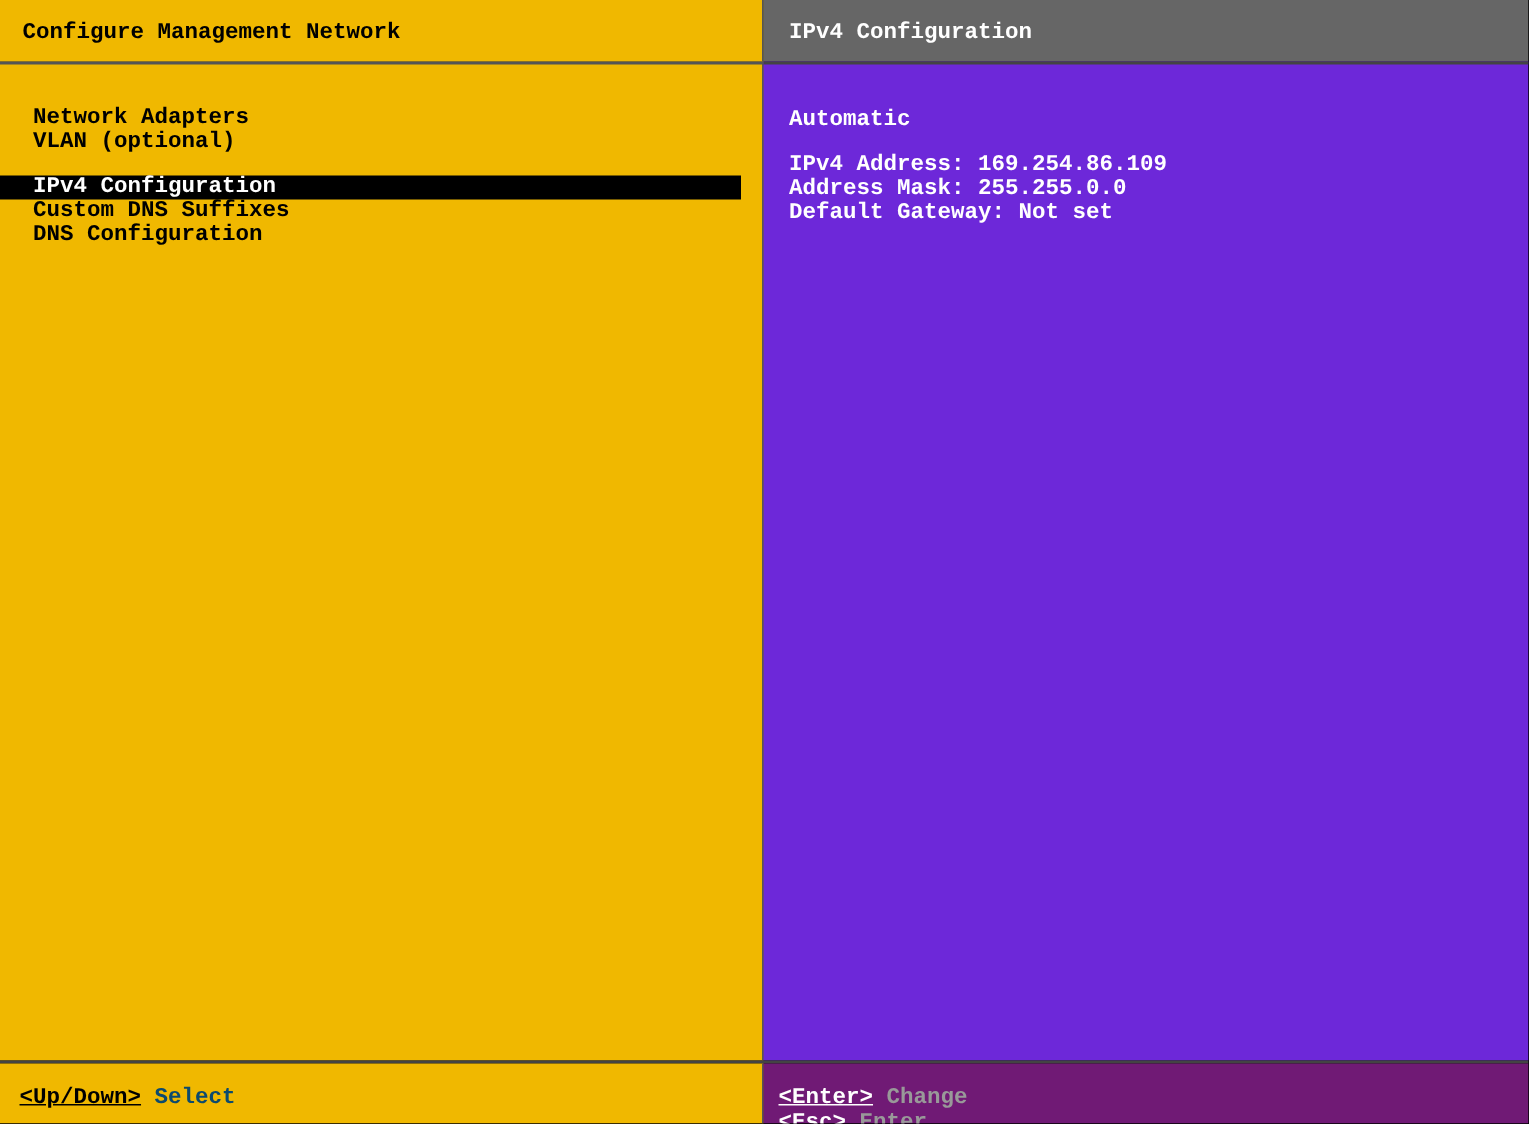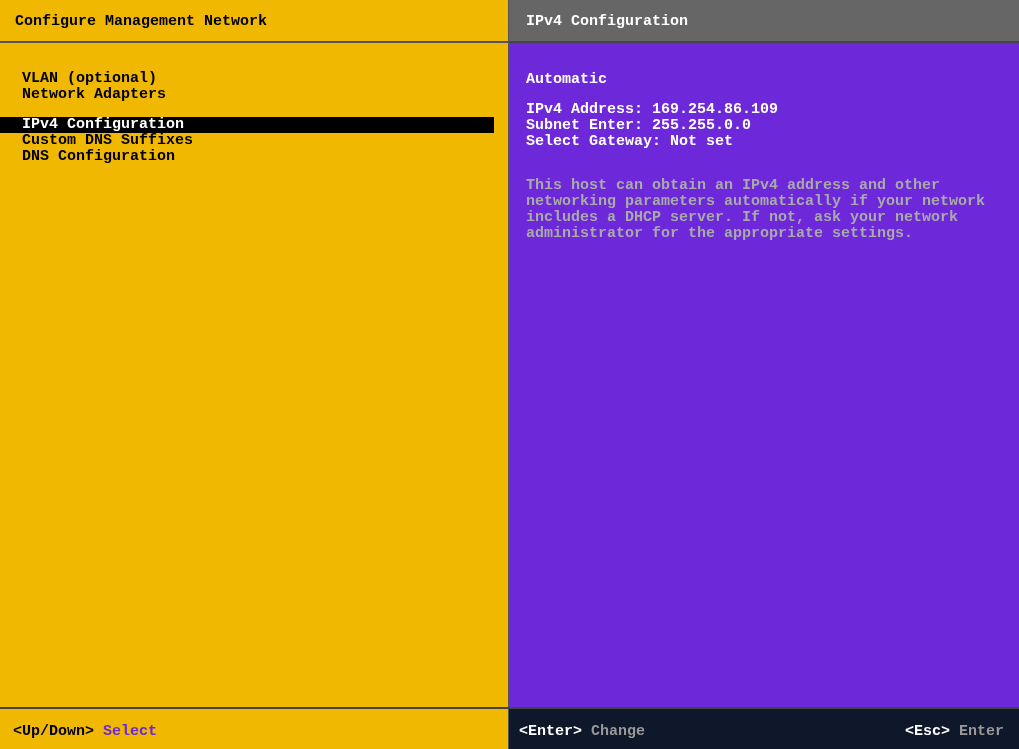--- a/index.html
+++ b/index.html
@@ -95,74 +95,75 @@
     }
     .footer-left {
       width: 509px;
       background: #f0b800;
       color: #000;
       padding: 14px 0 0 13px;
       border-right: 1px solid #555;
     }
     .footer-right {
       width: 510px;
-      background: #0f172a;
+      background: #701a75;
       color: #fff;
       padding: 14px 15px 0 10px;
       display: flex;
       justify-content: space-between;
+      flex-direction: column;
     }
     .footer-key {
       font-weight: bold;
+      text-decoration: underline;
     }
     .footer-action {
       color: #999;
     }
     .footer-action-left {
-      color: #6d28d9;
+      color: #0c4a6e;
     }
   </style>
 </head>
 <body>
 
 <div class="container">
   <div class="main">
     <div class="left-panel">
       <div class="left-header">Configure Management Network</div>
       <div class="left-body">
         <div class="menu-group-1">
+          <div class="menu-item">Network Adapters</div>
           <div class="menu-item">VLAN (optional)</div>
-          <div class="menu-item">Network Adapters</div>
         </div>
         <div class="menu-group-2">
           <div class="menu-item selected">IPv4 Configuration</div>
           <div class="menu-item">Custom DNS Suffixes</div>
           <div class="menu-item">DNS Configuration</div>
         </div>
       </div>
     </div>
     <div class="right-panel">
       <div class="right-header">IPv4 Configuration</div>
       <div class="right-body">
         <div class="info-automatic">Automatic</div>
         <div class="info-block">
           <div class="info-line">
             <span>IPv4 Address:</span>
             <span>169.254.86.109</span>
           </div>
           <div class="info-line">
-            <span>Subnet Enter:</span>
+            <span>Address Mask:</span>
             <span>255.255.0.0</span>
           </div>
           <div class="info-line">
-            <span>Select Gateway:</span>
+            <span>Default Gateway:</span>
             <span>Not set</span>
           </div>
         </div>
-        <div class="help-text">This host can obtain an IPv4 address and other networking parameters automatically if your network includes a DHCP server. If not, ask your network administrator for the appropriate settings.</div>
       </div>
     </div>
   </div>
   <div class="footer">
     <div class="footer-left">
       <span class="footer-key">&lt;Up/Down&gt;</span>
       <span class="footer-action-left">Select</span>
     </div>
     <div class="footer-right">
       <div>

